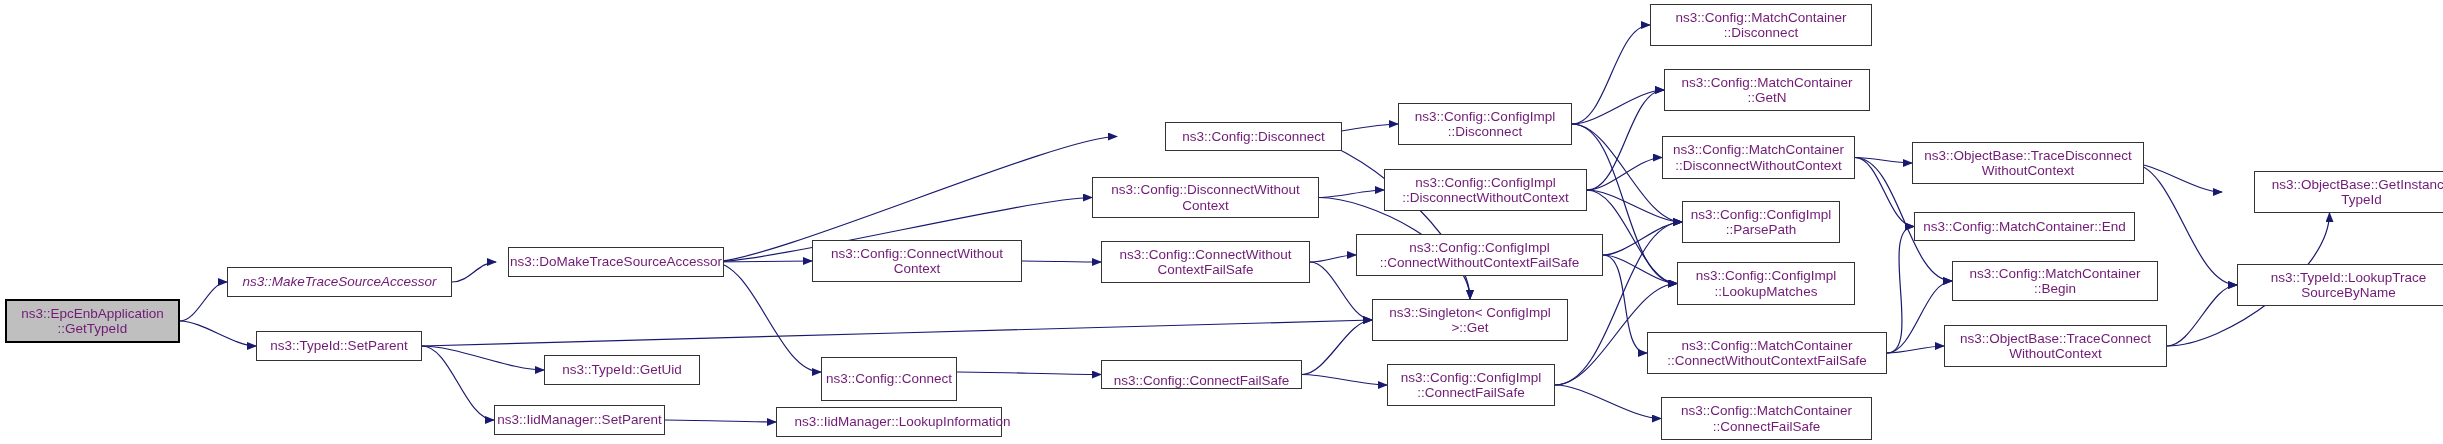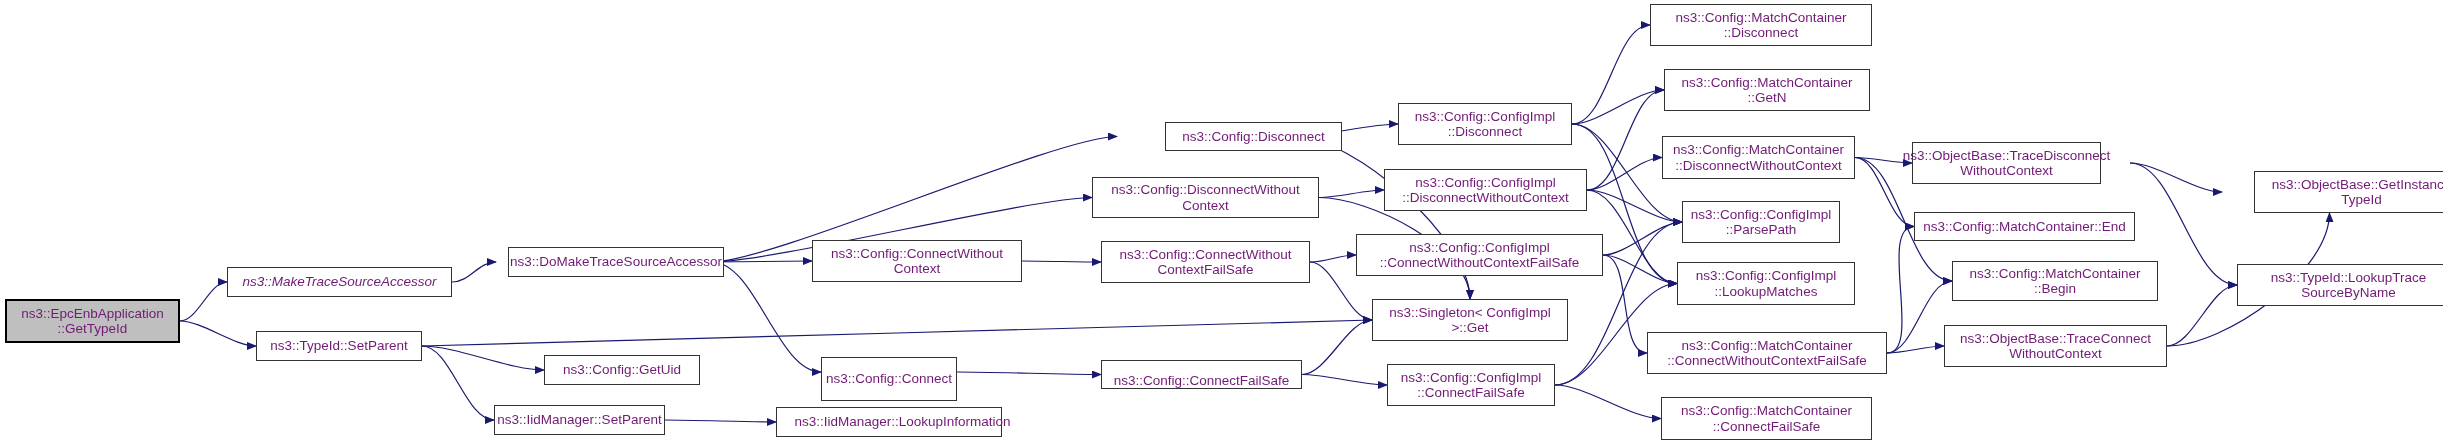--- a/index.html
+++ b/index.html
@@ -95,21 +95,21 @@
         <path class="edge" marker-end="url(#arrow)" d="M2167,346 C2225.7968332480586,346 2329.5,271.79683324805853 2329.5,213"></path>
         <path class="edge" marker-end="url(#arrow)" d="M2167,346 C2192.997815292828,346 2211.002184707172,285 2237,285"></path>
       </g>
   </svg>
   <div id="node-layer">
       <div class="node root" style="left: 5px; top: 299px; width: 175px; height: 44px;"><span>ns3::EpcEnbApplication
 ::GetTypeId</span></div>
       <div class="node" style="left: 227px; top: 267px; width: 225px; height: 30px; font-style: italic;"><span>ns3::MakeTraceSourceAccessor</span></div>
       <div class="node" style="left: 256px; top: 331px; width: 166px; height: 30px;"><span>ns3::TypeId::SetParent</span></div>
       <div class="node" style="left: 496px; top: 247px; width: 216px; height: 30px; margin-left: 12px;"><span>ns3::DoMakeTraceSourceAccessor</span></div>
-      <div class="node" style="left: 544px; top: 355px; width: 156px; height: 30px;"><span>ns3::Config::GetUid</span></div>
+      <div class="node" style="left: 544px; top: 355px; width: 156px; height: 30px;"><span>ns3::TypeId::GetUid</span></div>
       <div class="node" style="left: 494px; top: 405px; width: 171px; height: 30px;"><span>ns3::IidManager::SetParent</span></div>
       <div class="node" style="left: 812px; top: 240px; width: 210px; height: 42px;"><span>ns3::Config::ConnectWithout
 Context</span></div>
       <div class="node" style="left: 821px; top: 357px; width: 136px; height: 44px;"><span>ns3::Config::Connect</span></div>
       <div class="node" style="left: 776px; top: 407px; width: 226px; height: 30px; padding-left: 27px;"><span>ns3::IidManager::LookupInformation</span></div>
       <div class="node" style="left: 1117px; top: 122px; width: 177px; height: 29px; margin-left: 48px;"><span>ns3::Config::Disconnect</span></div>
       <div class="node" style="left: 1092px; top: 177px; width: 227px; height: 41px;"><span>ns3::Config::DisconnectWithout
 Context</span></div>
       <div class="node" style="left: 1101px; top: 241px; width: 209px; height: 42px;"><span>ns3::Config::ConnectWithout
 ContextFailSafe</span></div>
@@ -131,21 +131,21 @@
       <div class="node" style="left: 1662px; top: 136px; width: 193px; height: 43px;"><span>ns3::Config::MatchContainer
 ::DisconnectWithoutContext</span></div>
       <div class="node" style="left: 1682px; top: 201px; width: 158px; height: 42px;"><span>ns3::Config::ConfigImpl
 ::ParsePath</span></div>
       <div class="node" style="left: 1677px; top: 262px; width: 178px; height: 43px;"><span>ns3::Config::ConfigImpl
 ::LookupMatches</span></div>
       <div class="node" style="left: 1647px; top: 332px; width: 240px; height: 42px;"><span>ns3::Config::MatchContainer
 ::ConnectWithoutContextFailSafe</span></div>
       <div class="node" style="left: 1661px; top: 397px; width: 211px; height: 43px;"><span>ns3::Config::MatchContainer
 ::ConnectFailSafe</span></div>
-      <div class="node" style="left: 1912px; top: 142px; width: 189px; height: 42px; align-items: center;"><span>ns3::ObjectBase::TraceDisconnect
+      <div class="node" style="left: 1912px; top: 142px; width: 232px; height: 42px; align-items: center;"><span>ns3::ObjectBase::TraceDisconnect
 WithoutContext</span></div>
       <div class="node" style="left: 1914px; top: 212px; width: 221px; height: 29px;"><span>ns3::Config::MatchContainer::End</span></div>
       <div class="node" style="left: 1952px; top: 261px; width: 206px; height: 40px;"><span>ns3::Config::MatchContainer
 ::Begin</span></div>
       <div class="node" style="left: 1944px; top: 325px; width: 223px; height: 42px;"><span>ns3::ObjectBase::TraceConnect
 WithoutContext</span></div>
       <div class="node" style="left: 2222px; top: 171px; width: 215px; height: 42px; margin-left: 32px;"><span>ns3::ObjectBase::GetInstance
 TypeId</span></div>
       <div class="node" style="left: 2237px; top: 264px; width: 223px; height: 42px;"><span>ns3::TypeId::LookupTrace
 SourceByName</span></div>

